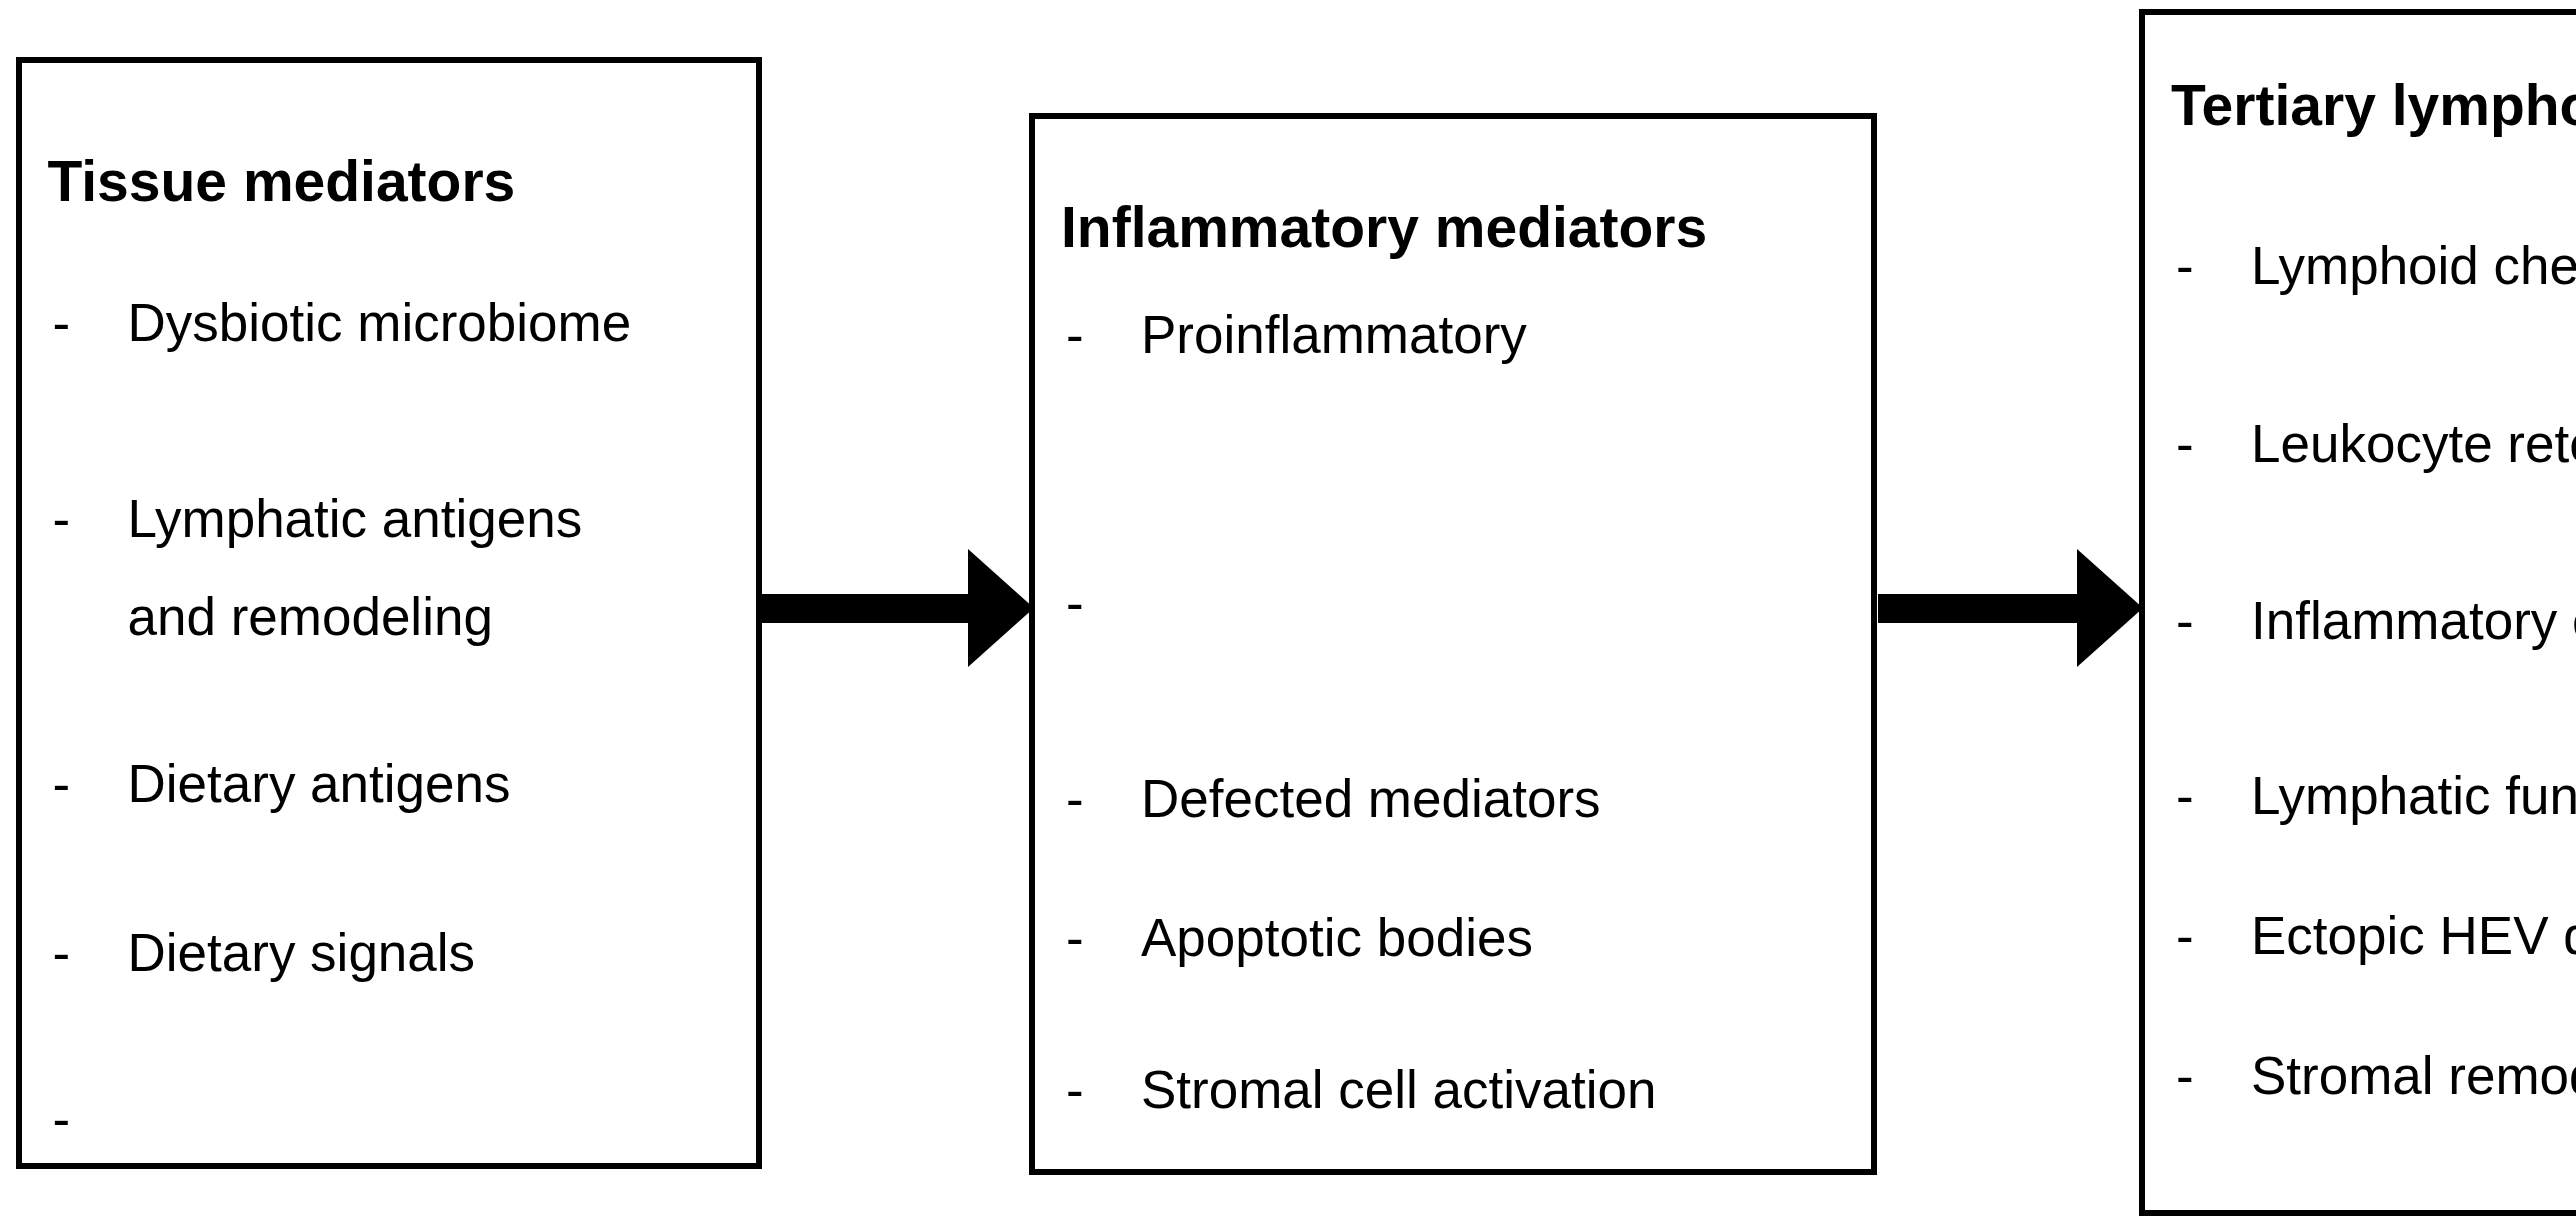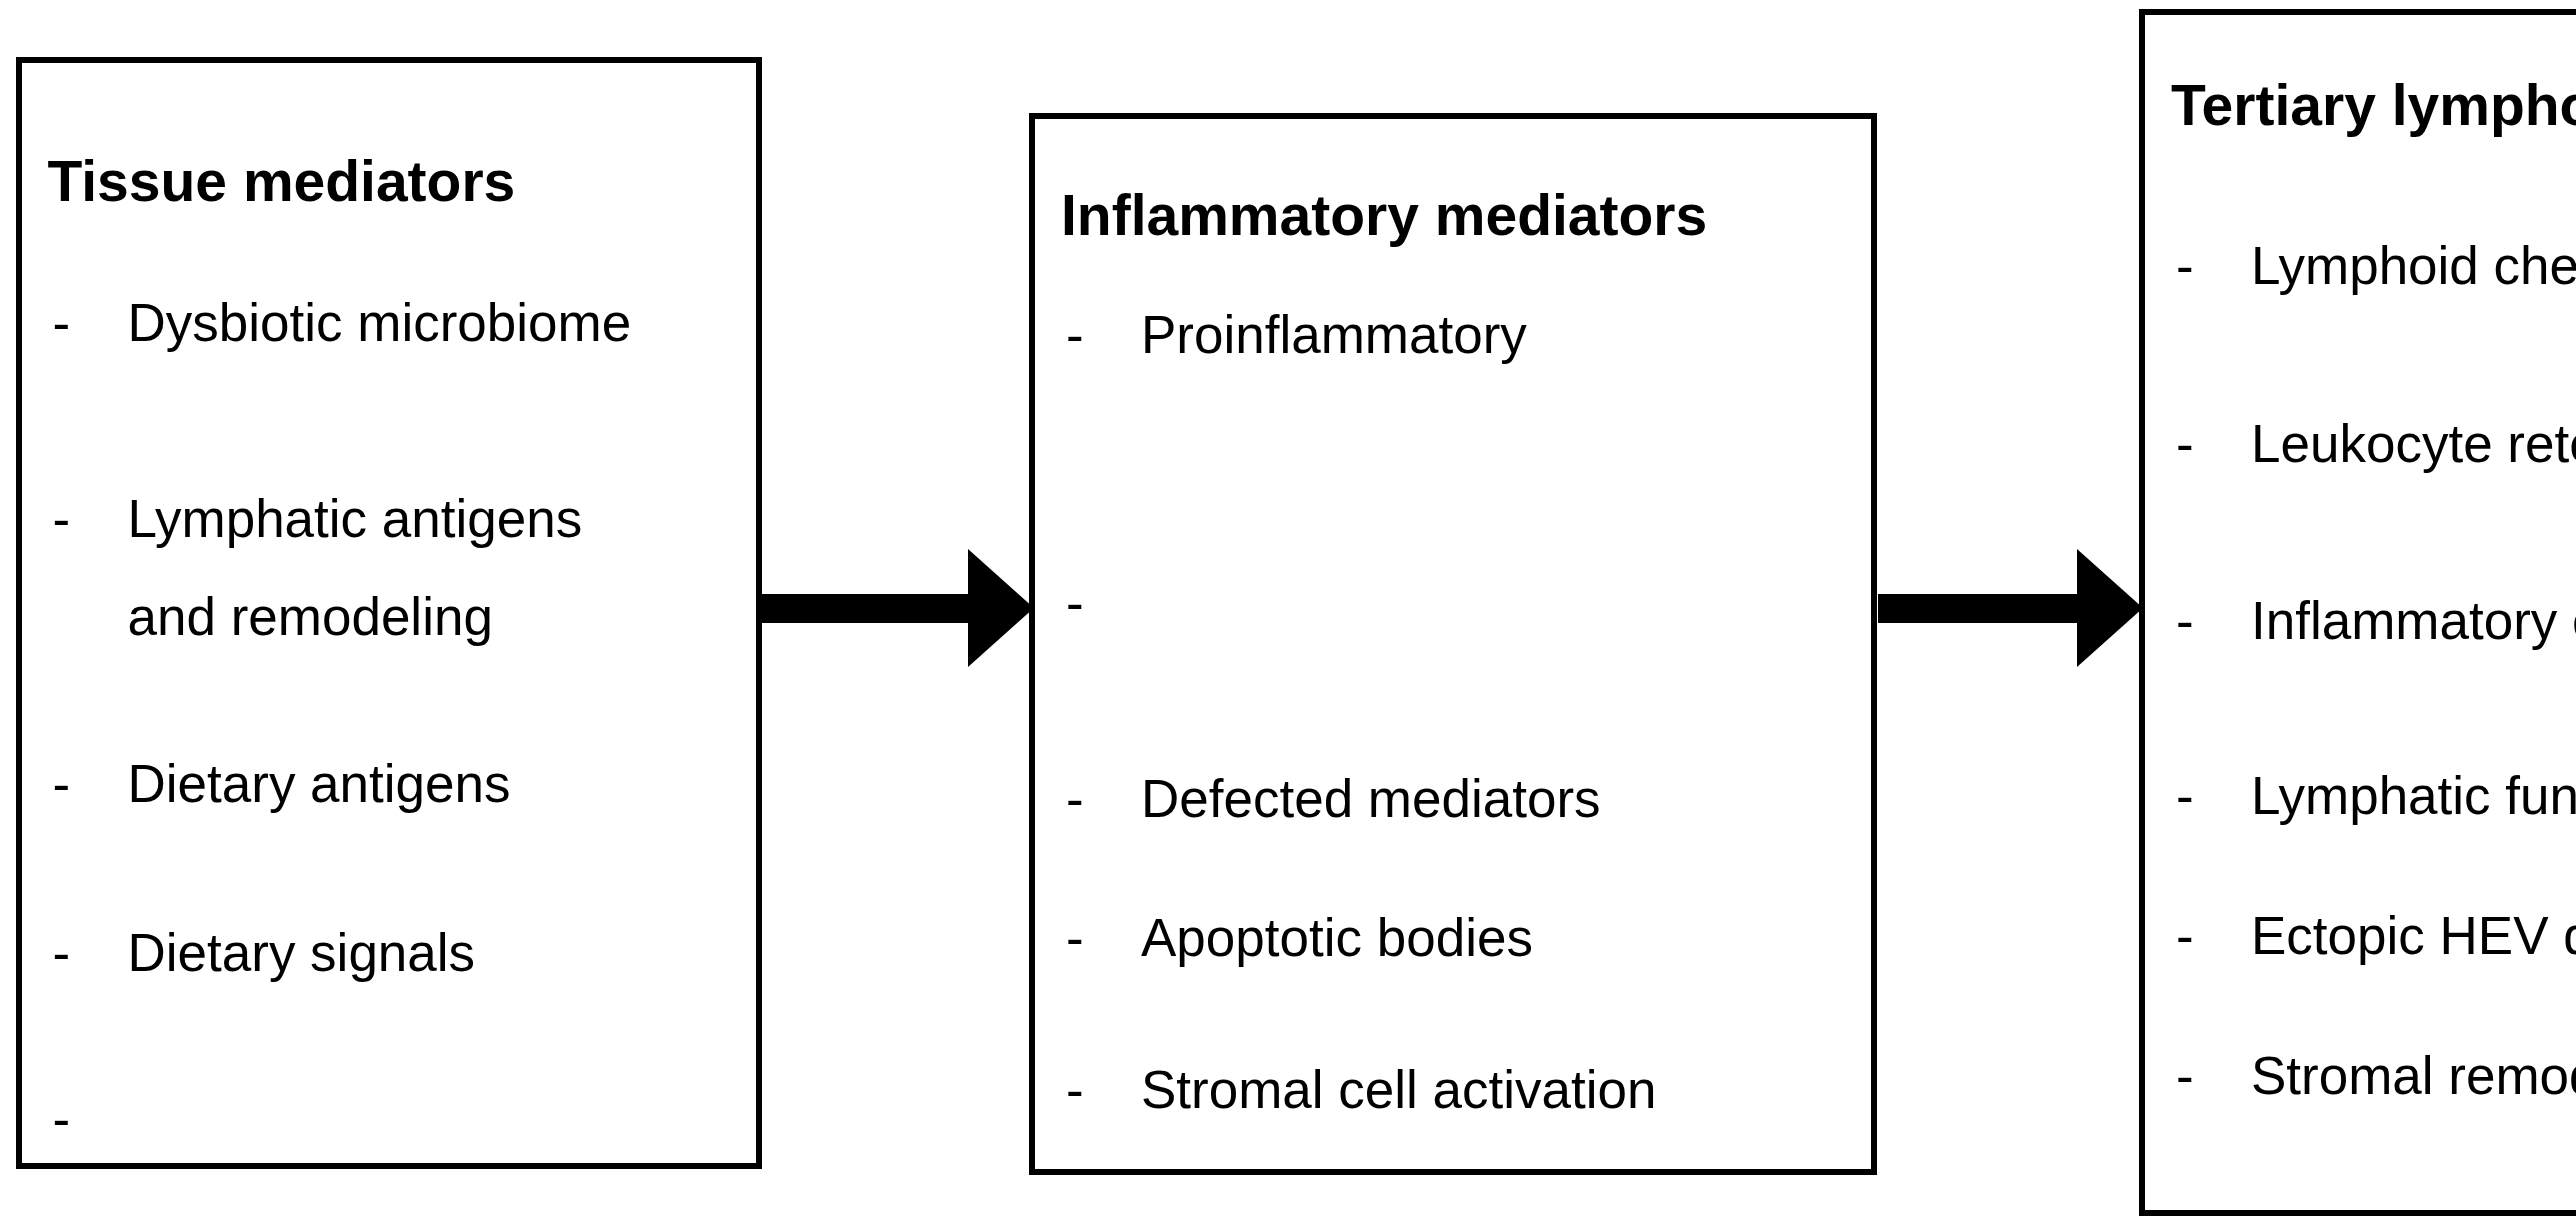--- a/index.html
+++ b/index.html
@@ -72,21 +72,21 @@
     border-top: 59px solid transparent;
     border-bottom: 59px solid transparent;
     border-left: 66px solid #000000;
   }
   
   #box1 { left: 15.5px;   top: 57px; width: 746px; height: 1112px; }
   #box2 { left: 1029px; top: 113px; width: 848px; height: 1062px; }
   #box3 { left: 2139px; top: 9.3px;  width: 1140px; height: 1207px; }
 
   #box1 .box-title { top: 90px; }
-  #box2 .box-title { top: 68px; text-align: center; }
+  #box2 .box-title { top: 80px; text-align: center; }
   #box3 .box-title { top: 62px; }
 
   
   #b1i1 { top: 211px; }
   #b1i2 { top: 407px; }
   #b1i3 { top: 672px; }
   #b1i4 { top: 841px; }
   #b1i5 { top: 1007px; }
 
   #b2i1 { top: 167px; }

